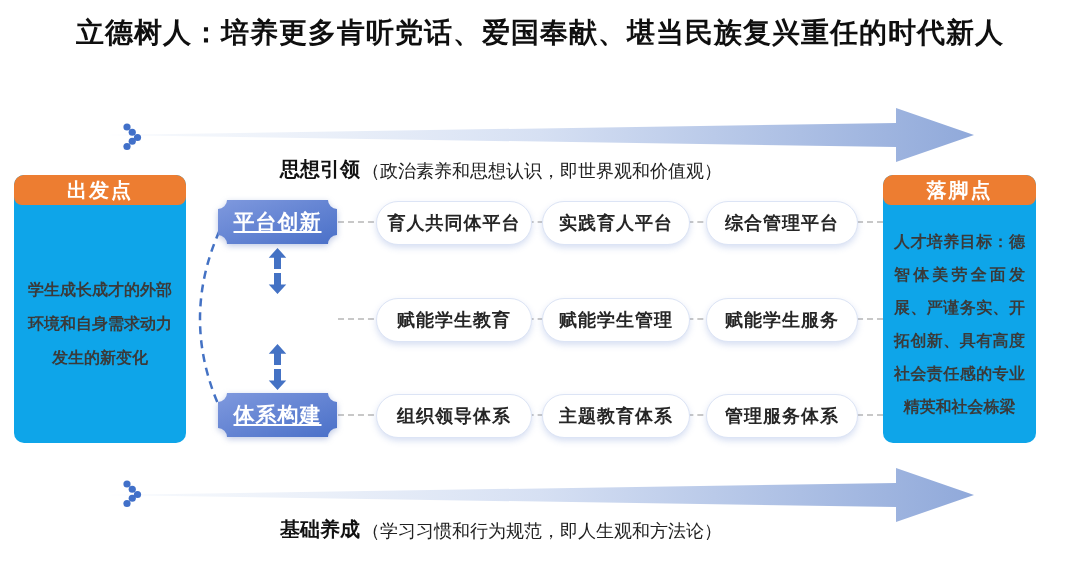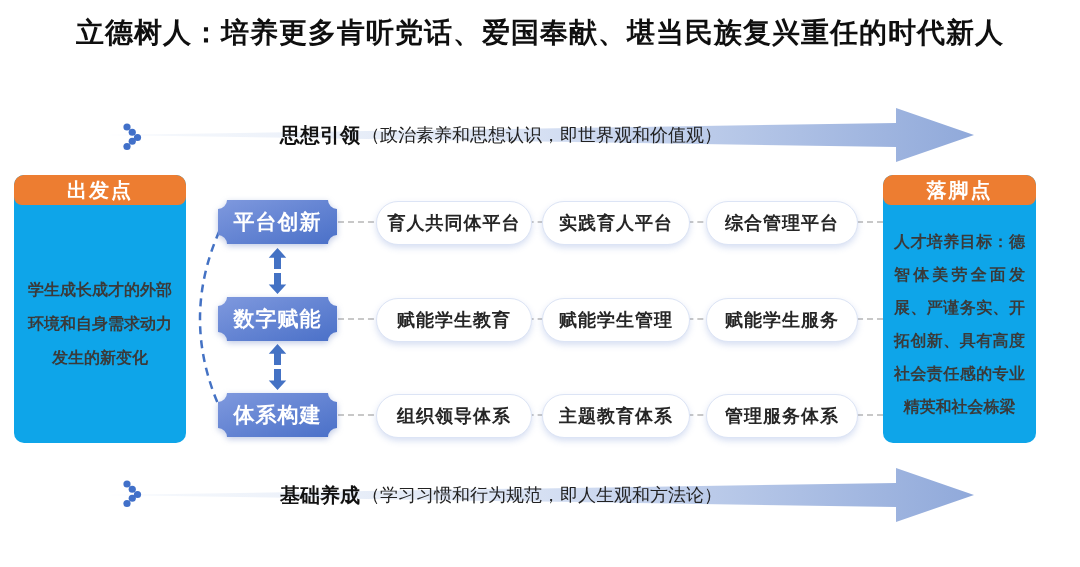--- a/index.html
+++ b/index.html
@@ -8,21 +8,21 @@
 
   
   .title{position:absolute;top:14px;left:0;width:100%;text-align:center;
          font-size:28px;font-weight:800;color:#0f0f0f;letter-spacing:1px;}
 
   
   .band{position:absolute;left:100px;width:880px;height:96px;}
   .band.top{top:87px;}
   .band.bottom{top:447px;}
   .band svg.wedge{position:absolute;inset:0;width:100%;height:100%;}
-  .band .band-text{position:absolute;left:180px;top:0;bottom:0;display:flex;align-items:center;}
+  .band .band-text{position:absolute;left:180px;top:0;bottom:0;display:flex;align-items:flex-end;}
   .band .band-label{font-size:20px;font-weight:800;color:#111;}
   .band .band-desc{font-size:18px;font-weight:400;color:#222;margin-left:2px;}
   .chevron{position:absolute;width:30px;height:30px;}
   .chevron.top{left:118px;top:121px;}
   .chevron.bottom{left:118px;top:478px;}
 
   
   .card{position:absolute;top:175px;height:268px;background:#0ea5e9;border-radius:10px;
         overflow:hidden;display:flex;flex-direction:column;}
   .card.left{left:14px;width:172px;}
@@ -41,21 +41,21 @@
 
   
   .loop-arc{position:absolute;left:184px;top:192px;width:58px;height:254px;z-index:2;}
 
   
   .node{position:absolute;left:218px;width:119px;height:44px;z-index:3;}
   .node.n1{top:200px;} .node.n2{top:297px;} .node.n3{top:393px;}
   .node svg{position:absolute;inset:0;width:100%;height:100%;
             filter:drop-shadow(0 2px 3px rgba(70,100,180,.35));}
   .node .node-label{position:absolute;inset:0;display:flex;align-items:center;
-        justify-content:center;color:#fff;font-size:21px;font-weight:800;letter-spacing:1px;}
+        justify-content:center;color:#fff;font-size:21px;font-weight:800;letter-spacing:1px;text-decoration:underline;}
 
   
   .updown{position:absolute;left:266px;width:23px;height:46px;z-index:2;
           display:flex;flex-direction:column;justify-content:space-between;}
   .updown.g1{top:248px;} .updown.g2{top:344px;}
   .updown svg{width:23px;height:21px;display:block;}
 
   
   .pill{position:absolute;height:42px;background:#fff;border:1.5px solid #dce4f5;
         border-radius:22px;box-shadow:0 3px 6px rgba(125,152,215,.30);z-index:2;
@@ -145,26 +145,20 @@
   <svg class="loop-arc" viewBox="0 0 58 254">
     <path d="M48,14 Q-16,127 48,240" fill="none" stroke="#4472c4" stroke-width="2.5" stroke-dasharray="8 6" marker-start="url(#arcHead)" marker-end="url(#arcHead)"></path>
   </svg>
 
   <div class="node n1">
     <svg viewBox="0 0 119 44" preserveAspectRatio="none">
       <path d="M9,0 L110,0 A9,9 0 0 0 119,9 L119,35 A9,9 0 0 0 110,44 L9,44 A9,9 0 0 0 0,35 L0,9 A9,9 0 0 0 9,0 Z" fill="url(#nodeGrad)"></path>
     </svg>
     <div class="node-label">平台创新</div>
   </div>
-  <div class="node n2">
-    <svg viewBox="0 0 119 44" preserveAspectRatio="none">
-      <path d="M9,0 L110,0 A9,9 0 0 0 119,9 L119,35 A9,9 0 0 0 110,44 L9,44 A9,9 0 0 0 0,35 L0,9 A9,9 0 0 0 9,0 Z" fill="url(#nodeGrad)"></path>
-    </svg>
-    <div class="node-label">数字赋能</div>
-  </div>
   <div class="node n3">
     <svg viewBox="0 0 119 44" preserveAspectRatio="none">
       <path d="M9,0 L110,0 A9,9 0 0 0 119,9 L119,35 A9,9 0 0 0 110,44 L9,44 A9,9 0 0 0 0,35 L0,9 A9,9 0 0 0 9,0 Z" fill="url(#nodeGrad)"></path>
     </svg>
     <div class="node-label">体系构建</div>
   </div>
 
   <div class="updown g1">
     <svg viewBox="0 0 22 24">
       <path d="M11,0 L21,11 L15,11 L15,24 L7,24 L7,11 L1,11 Z" fill="#4472c4"></path>

